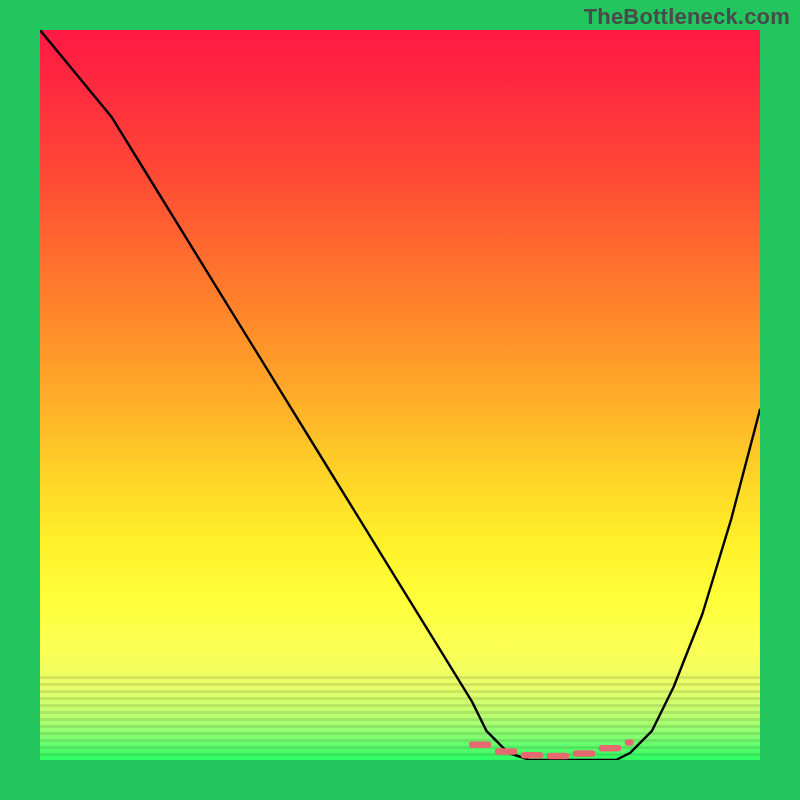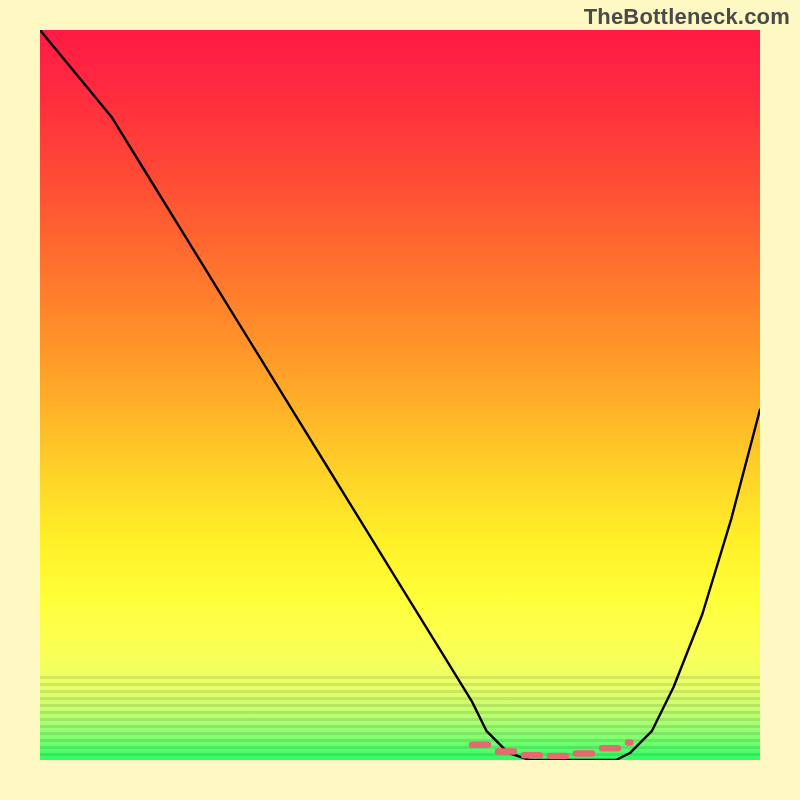--- a/index.html
+++ b/index.html
@@ -8,21 +8,21 @@
     width: 800px;
     height: 800px;
     background: #000;
     font-family: Arial, Helvetica, sans-serif;
     overflow: hidden;
   }
   .frame {
     position: relative;
     width: 800px;
     height: 800px;
-    background: #fef9c3;
+    background: #22c55e;
   }
   .watermark {
     position: absolute;
     top: 4px;
     right: 10px;
     color: #4a4a4a;
     font-size: 22px;
     font-weight: 600;
     letter-spacing: 0.2px;
     z-index: 5;

